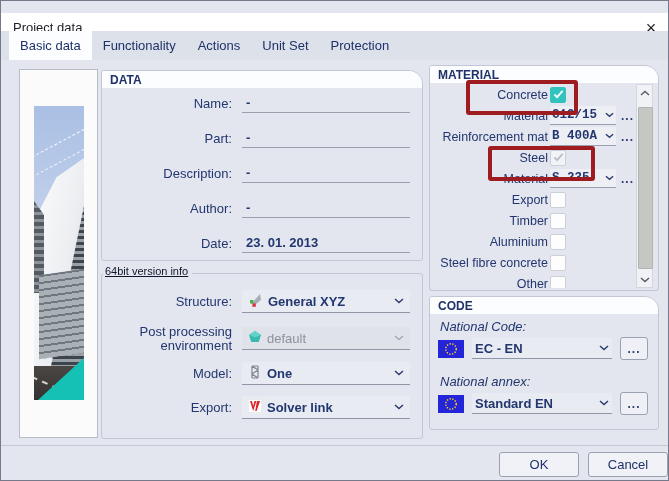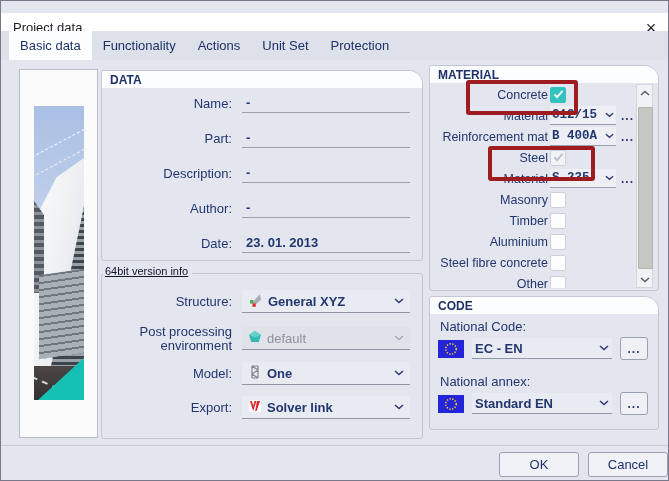--- a/index.html
+++ b/index.html
@@ -33,21 +33,21 @@
   .cb{width:16px;height:16px;background:#fdfdfe;border:1px solid #ccd0da;border-radius:2px;display:flex;align-items:center;justify-content:center;box-sizing:border-box;flex:none;}
   .cb.checked{background:#33c3be;border-color:#33c3be;}
   .msel{flex:1;display:flex;align-items:center;background:#edeff4;border-bottom:1px solid #9aa1af;height:18px;padding:0 2px;}
   .msel .val{flex:1;font-weight:bold;color:#22366f;font-size:12.5px;font-family:Liberation Mono, monospace;}
   .dots{color:#2c3a70;font-weight:bold;font-size:12px;letter-spacing:1px;margin-left:5px;flex:none;}
   
   .sbar{position:absolute;right:5px;top:18px;width:17px;height:204px;background:#f1f2f6;border:1px solid #d3d6de;box-sizing:border-box;}
   .sarrow{position:absolute;left:0;width:100%;height:15px;display:flex;align-items:center;justify-content:center;color:#555a66;}
   .sthumb{position:absolute;left:1px;width:13px;top:22px;height:160px;background:#c5c7c2;border:1px solid #b2b4af;border-radius:1px;}
   
-  .codelabel{color:#22366f;font-size:13px;margin:0 0 3px 10px;}
+  .codelabel{color:#22366f;font-size:13px;margin:0 0 3px 10px;font-style:italic;}
   .coderow{display:flex;align-items:center;margin:0 10px 0 8px;}
   .flag{flex:none;display:flex;}
   .codesel{flex:1;display:flex;align-items:center;margin-left:8px;border-bottom:1px solid #8f96a5;height:20px;padding:0 3px;background:#e9ebf2;}
   .codesel .val{flex:1;font-weight:bold;color:#22366f;font-size:13px;}
   .morebtn{flex:none;margin-left:8px;width:26px;height:21px;background:#eef0f5;border:1px solid #9aa1b0;border-radius:3px;color:#2c3a70;font-weight:bold;display:flex;align-items:center;justify-content:center;font-size:12px;letter-spacing:1px;cursor:pointer;}
   
   .sep{position:absolute;left:0;top:444px;width:100%;border-top:1px solid #c6cad4;}
   .btn{position:absolute;top:451px;width:80px;height:25px;background:#f0f2f7;border:1px solid #9ba1b0;border-radius:3px;color:#1e3169;font-size:13px;display:flex;align-items:center;justify-content:center;cursor:pointer;box-sizing:border-box;}
   
   .link{position:absolute;left:102px;top:264px;background:#e3e6ee;padding:0 4px 0 2px;font-size:11px;color:#0f172a;text-decoration:underline;z-index:2;cursor:pointer;}
@@ -254,21 +254,21 @@
             <span class="chev">
                 <svg viewBox="0 0 10 6" width="9" height="6">
                   <path d="M1 1l4 3.5L9 1" fill="none" stroke="currentColor" stroke-width="1.5"></path>
                 </svg>
               </span>
           </span>
           <span class="dots">...</span>
         </span>
       </div>
       <div class="mrow">
-        <span class="mlabel">Masonry</span>
+        <span class="mlabel">Export</span>
         <span class="mcontent">
             <span class="cb"></span>
           </span>
       </div>
       <div class="mrow">
         <span class="mlabel">Timber</span>
         <span class="mcontent">
             <span class="cb"></span>
           </span>
       </div>

